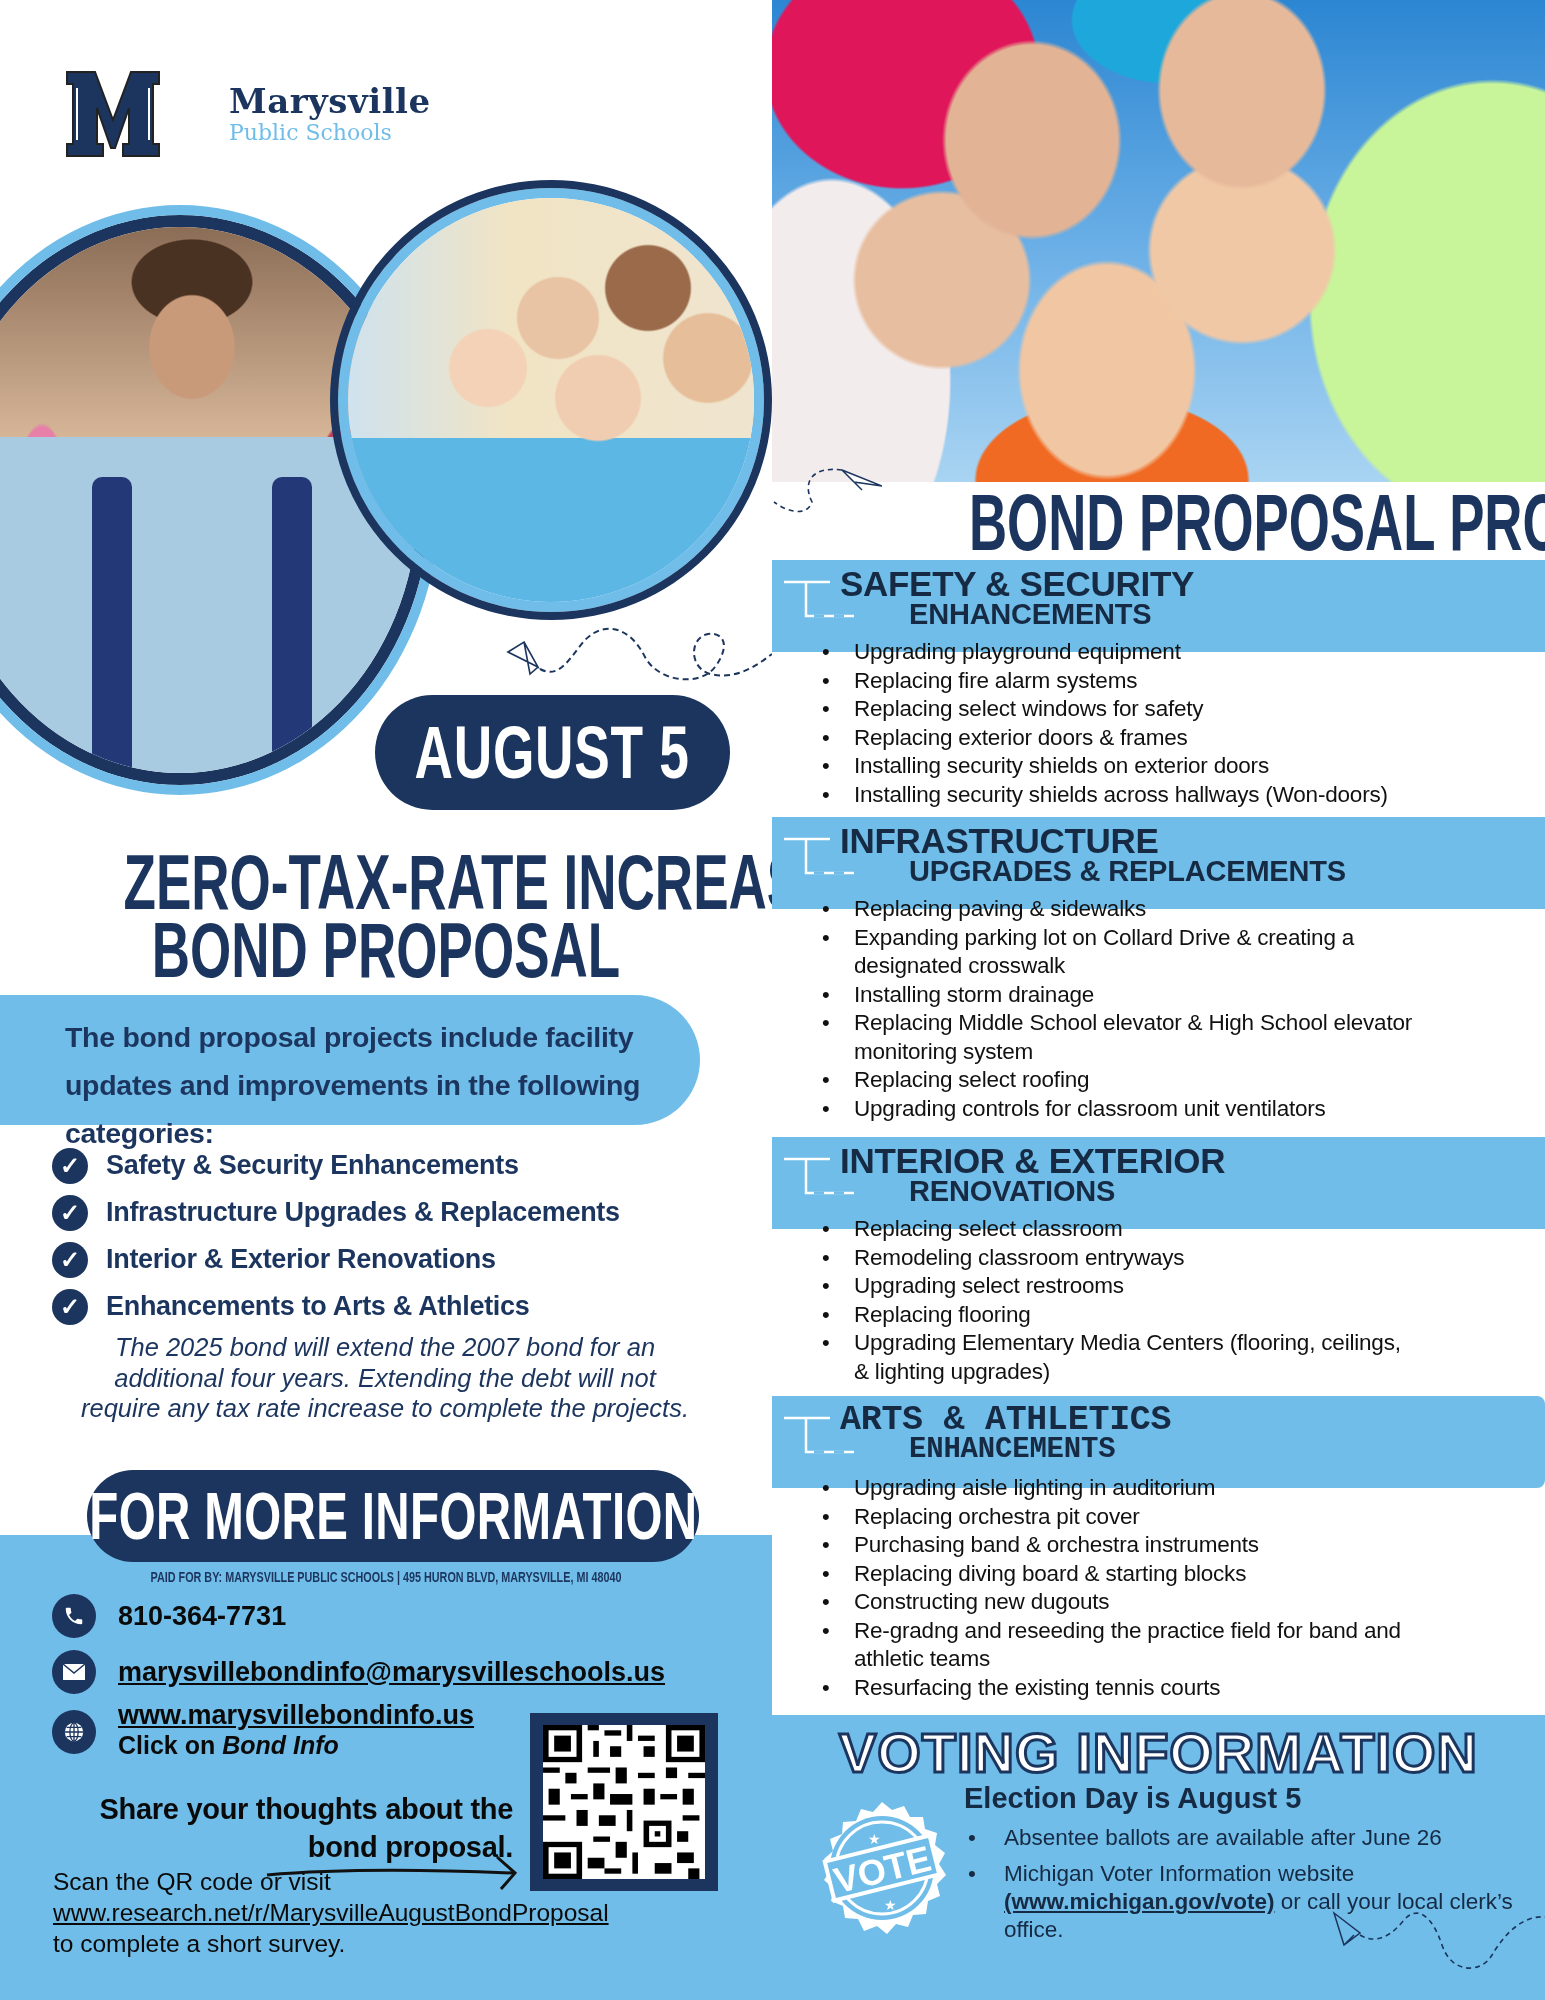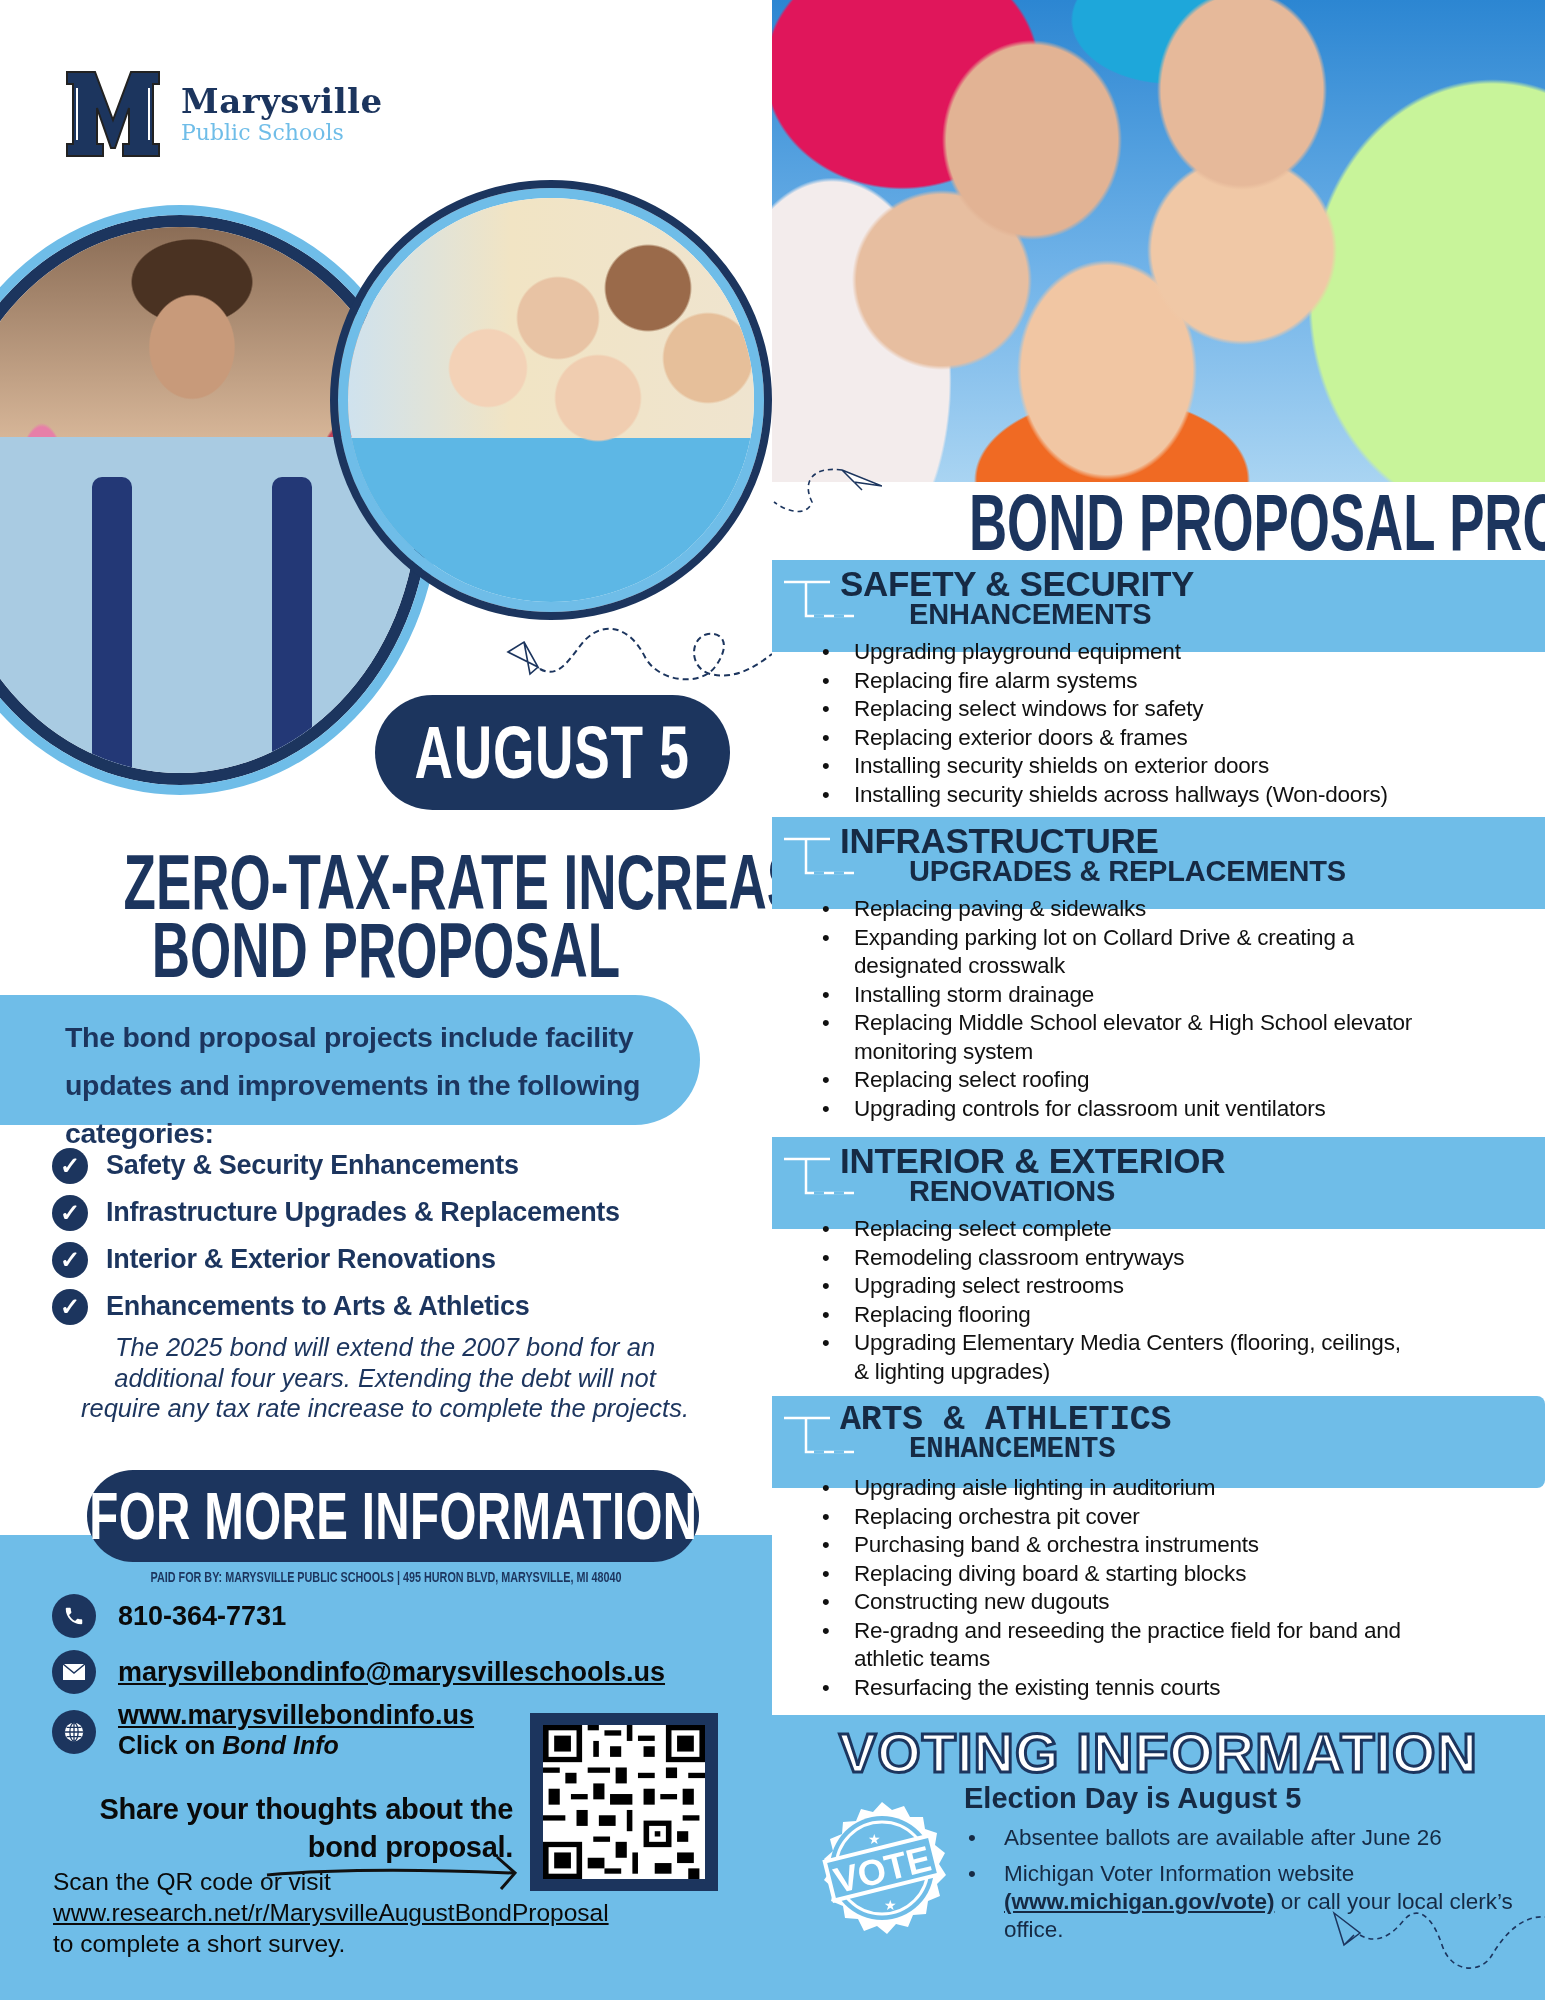--- a/index.html
+++ b/index.html
@@ -2,21 +2,21 @@
 <html><head>
 <meta charset="utf-8">
 <style>
   * { box-sizing: border-box; margin: 0; padding: 0; }
   html, body { width: 1545px; height: 2000px; background: #ffffff; overflow: hidden; }
   body { position: relative; font-family: "Liberation Sans", sans-serif; color: #1c355e; }
 
   
   .left { position: absolute; left: 0; top: 0; width: 772px; height: 2000px; background: #fff; }
 
-  .logo { position: absolute; left: 65px; top: 70px; display: flex; align-items: center; }
+  .logo { position: absolute; left: 65px; top: 70px; display: flex; align-items: center; gap: 48px; }
   .logo-m { width: 96px; height: 88px; position: relative; }
   .logo-text { margin-left: 20px; }
   .logo-title { font-family: "DejaVu Serif", serif; font-weight: 700; font-size: 34px; color: #1c355e; letter-spacing: 0.5px; line-height: 38px; }
   .logo-sub { font-family: "DejaVu Serif", serif; font-size: 22px; color: #6fbde8; line-height: 26px; }
 
   .photo-circle { position: absolute; border-radius: 50%; overflow: hidden; }
   .photo-boy { left: -80px; top: 205px; width: 520px; height: 590px; border: 10px solid #6fbde8; box-shadow: inset 0 0 0 12px #1c355e; }
   .photo-boy-inner { position: absolute; inset: 12px; border-radius: 50%; overflow: hidden;
     background:
       radial-gradient(ellipse 70px 85px at 250px 120px, #c89a7a 0 60%, transparent 62%),
@@ -351,21 +351,21 @@
 
   <div class="cat-band" style="top:1137px">
     <svg class="cat-deco" viewBox="0 0 70 44">
         <path d="M0 6 H46 M22 6 V40 H70" fill="none" stroke="#fff" stroke-width="2.5"></path>
         <path d="M24 40 H70" stroke="#6fbde8" stroke-width="3" stroke-dasharray="0 6 10 4"></path>
       </svg>
     <div class="cat-l1">INTERIOR &amp; EXTERIOR</div>
     <div class="cat-l2">RENOVATIONS</div>
   </div>
   <ul class="bullets" style="top:1215px">
-    <li>Replacing select complete</li>
+    <li>Replacing select classroom</li>
     <li>Remodeling classroom entryways</li>
     <li>Upgrading select restrooms</li>
     <li>Replacing flooring</li>
     <li style="width:580px">Upgrading Elementary Media Centers (flooring, ceilings, &amp; lighting upgrades)</li>
   </ul>
 
   <div class="cat-band round" style="top:1396px">
     <svg class="cat-deco" viewBox="0 0 70 44">
         <path d="M0 6 H46 M22 6 V40 H70" fill="none" stroke="#fff" stroke-width="2.5"></path>
         <path d="M24 40 H70" stroke="#6fbde8" stroke-width="3" stroke-dasharray="0 6 10 4"></path>

